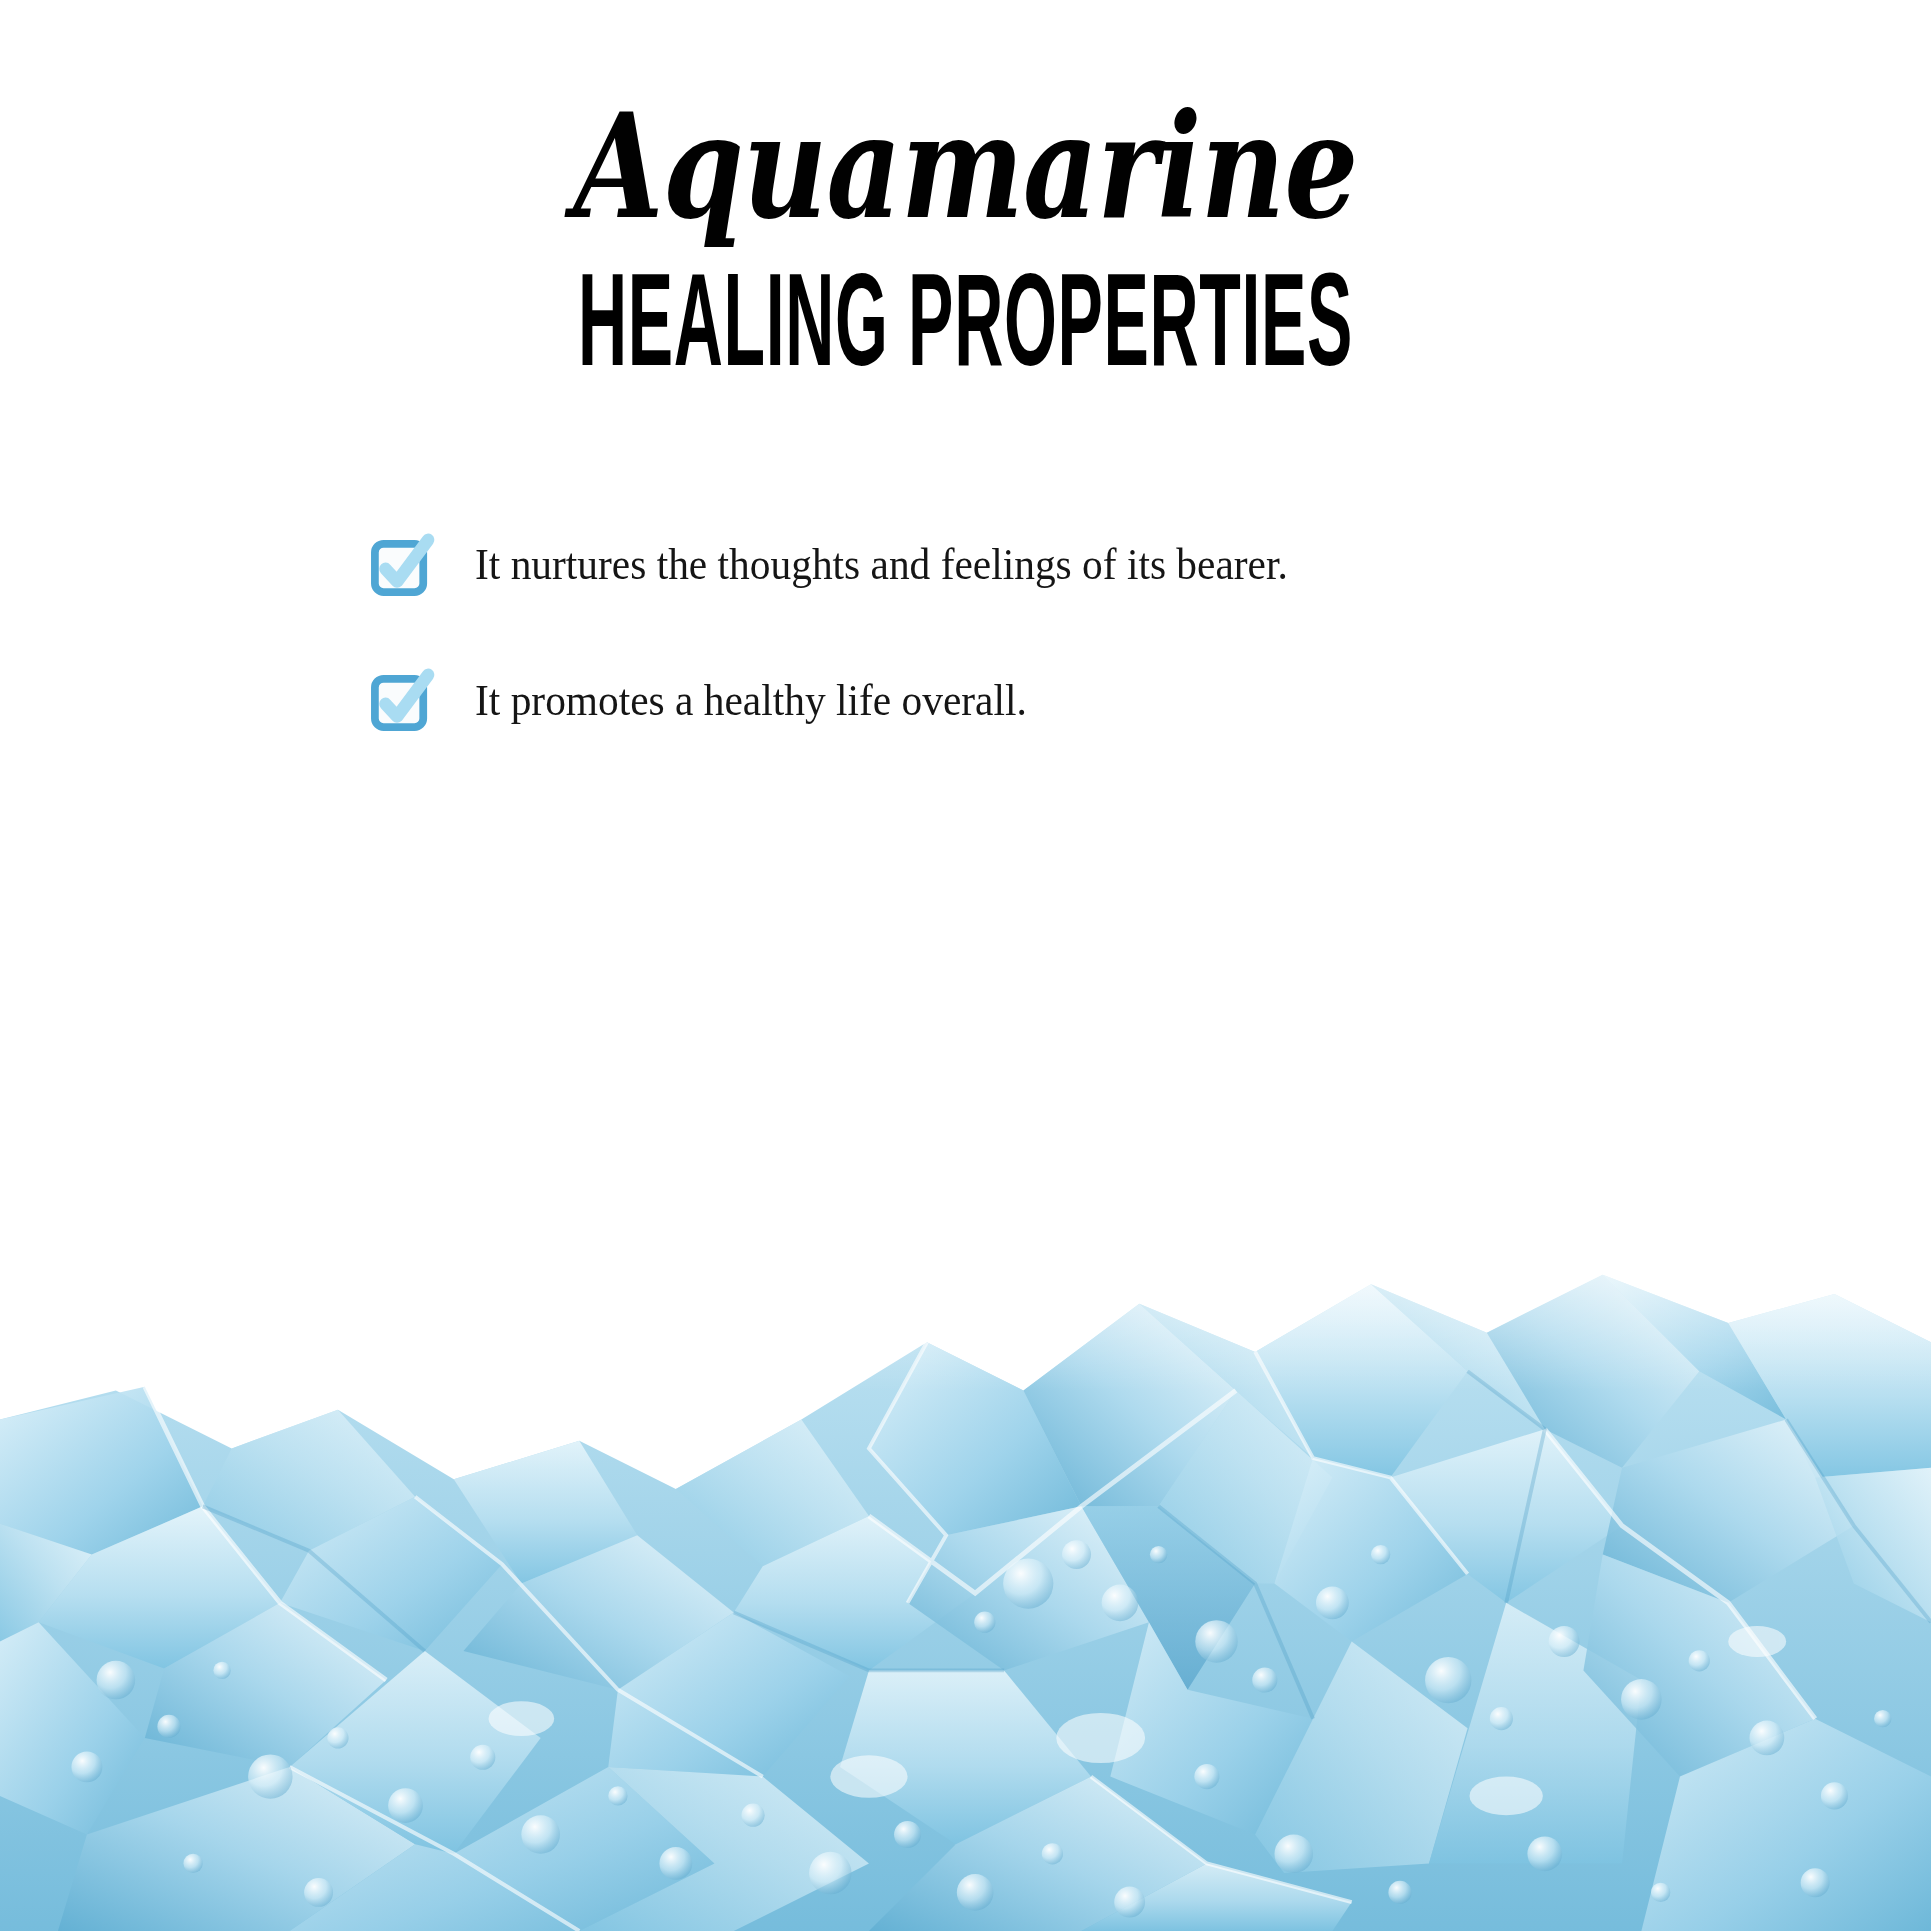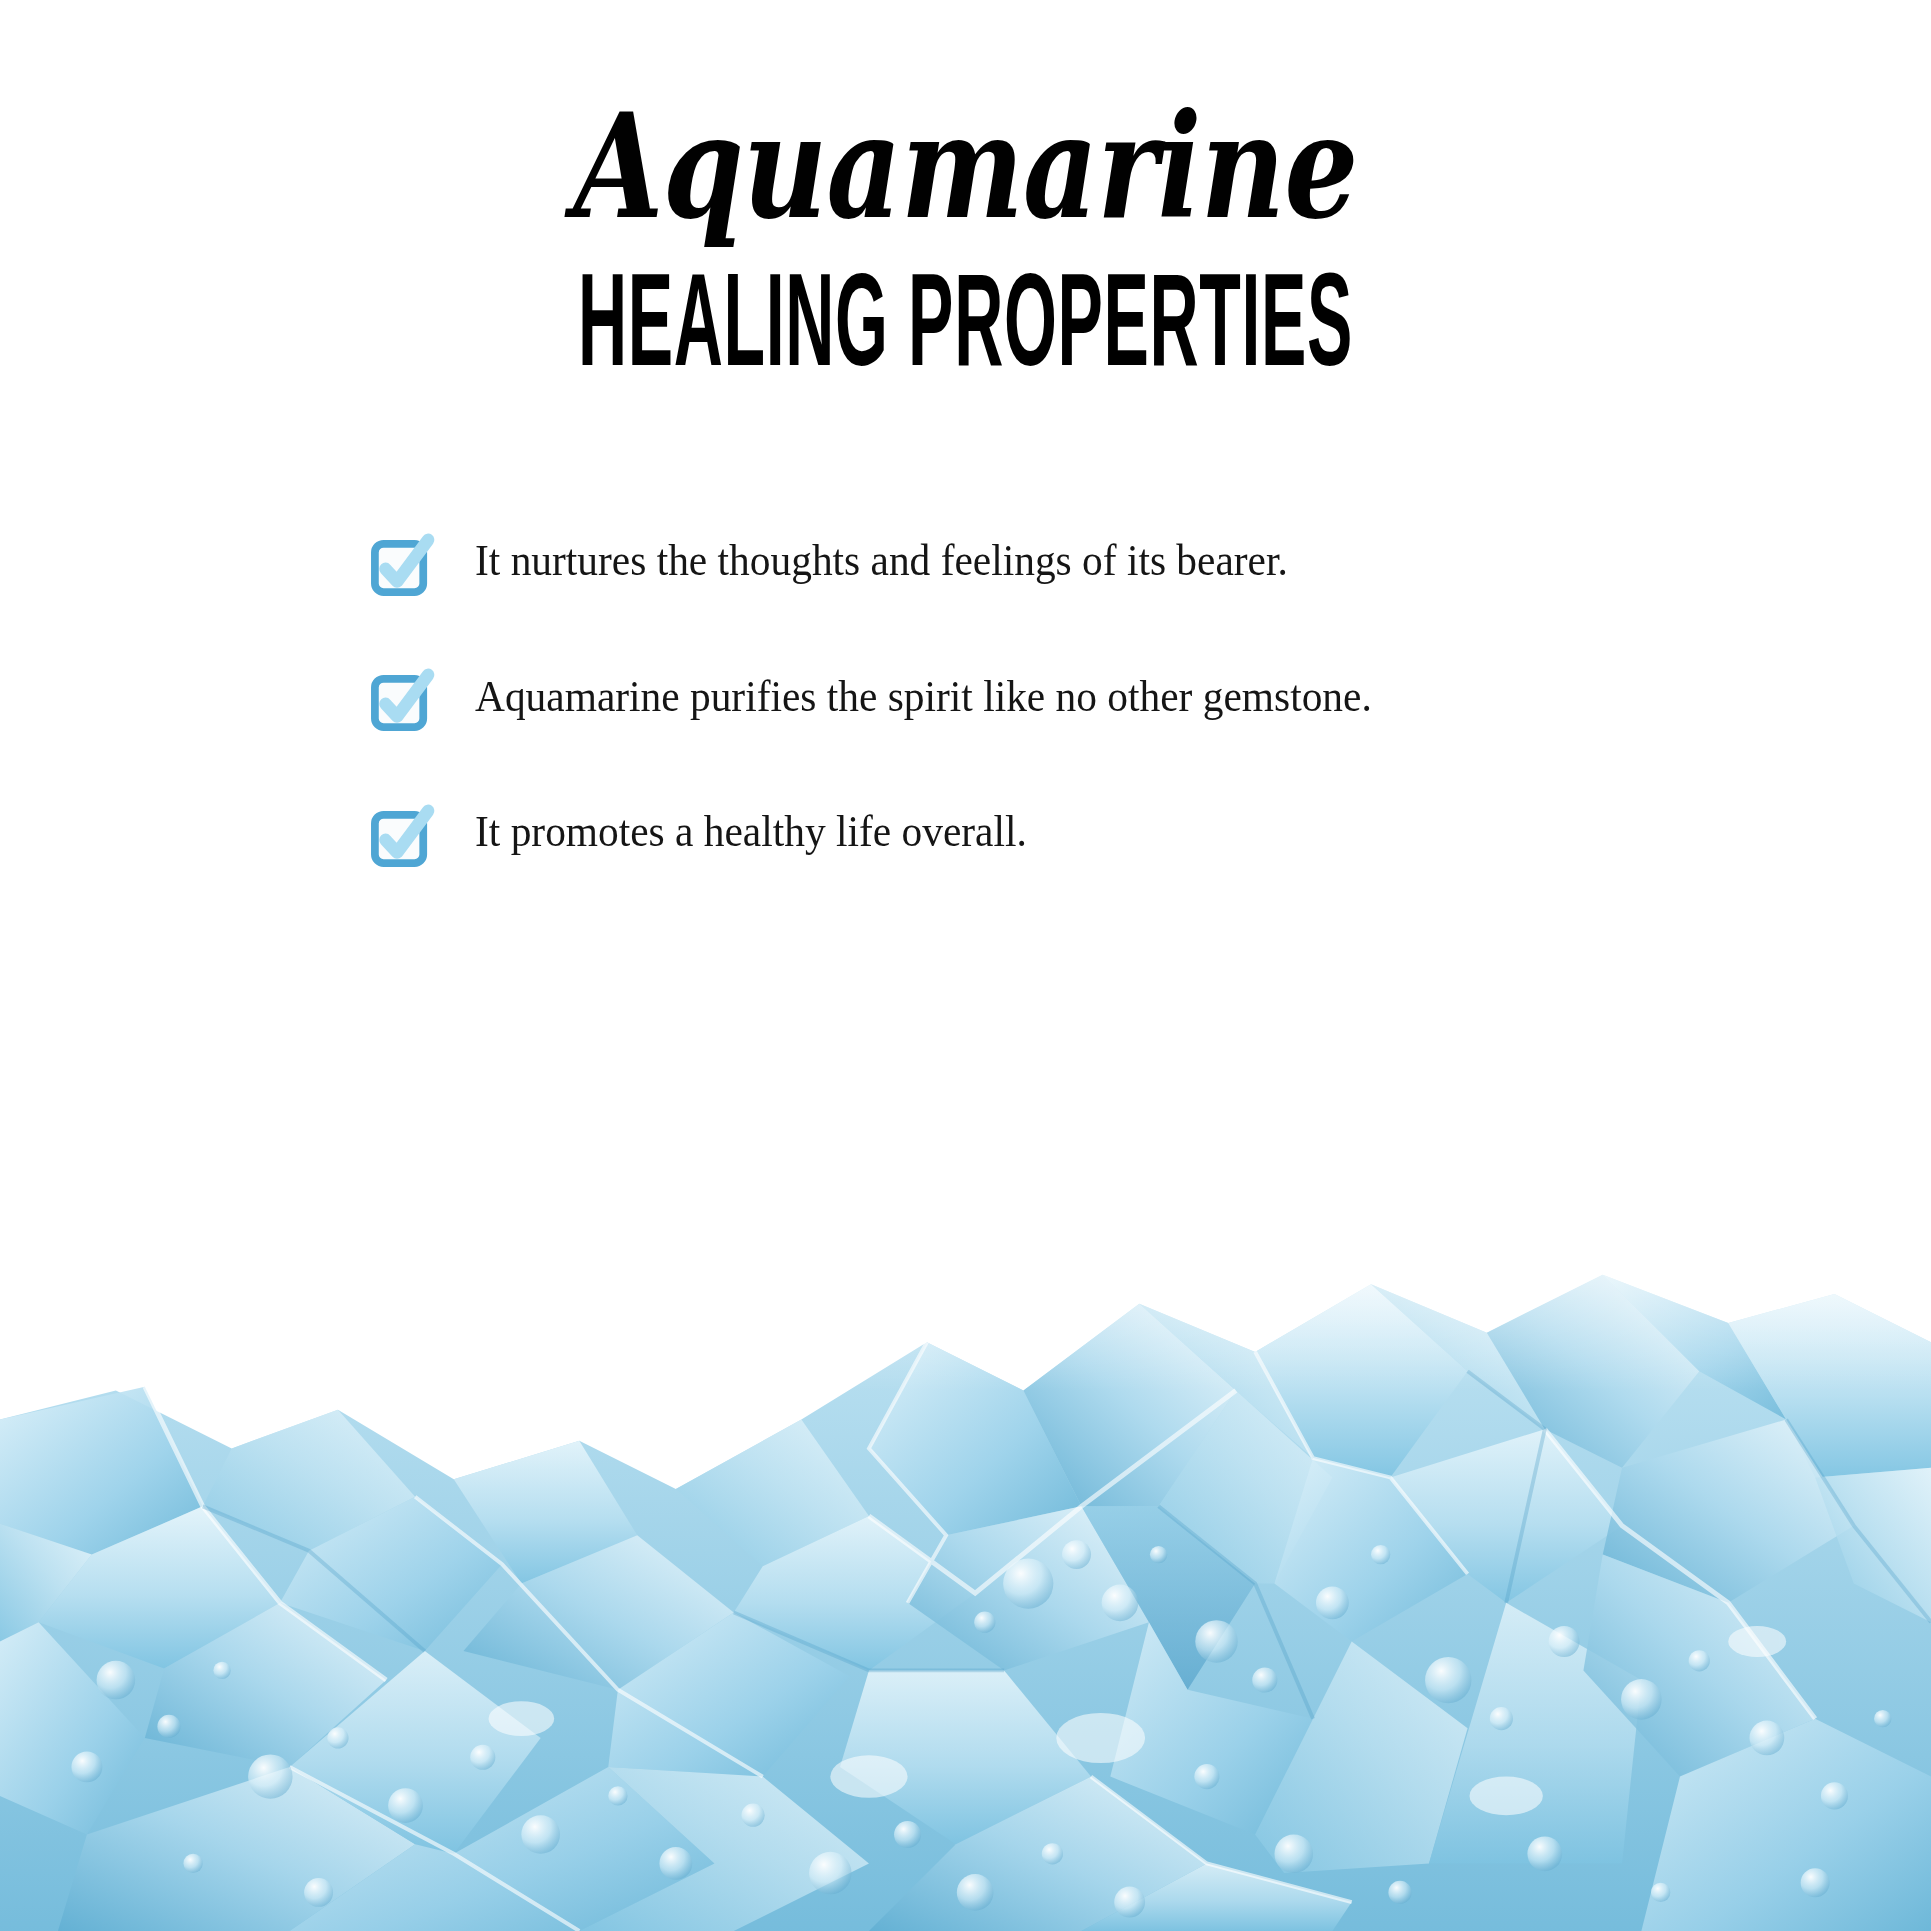--- a/index.html
+++ b/index.html
@@ -63,21 +63,21 @@
   
   .list {
     position: absolute;
     top: 529px;
     left: 372px;
     width: 1371px;
   }
 
   .list-item {
     display: flex;
-    align-items: flex-start;
+    align-items: flex-end;
     margin-bottom: 70px;
   }
   .list-item.tight { margin-bottom: 35px; }
 
   .checkbox-wrap {
     position: relative;
     width: 58px;
     height: 58px;
     flex: 0 0 58px;
     margin-top: 7.7px;
@@ -133,29 +133,20 @@
       <span class="checkbox-wrap">
         <svg width="58" height="58" viewBox="0 0 60 60">
           <rect x="3" y="7" width="50" height="50" rx="9" ry="9" fill="#FAFCFD" stroke="#4FA6D4" stroke-width="8"></rect>
           <path d="M14 33 L26 46 L58 3" fill="none" stroke="#A9DCF2" stroke-width="13" stroke-linecap="round" stroke-linejoin="round"></path>
         </svg>
       </span>
       <div class="item-text">It nurtures the thoughts and feelings of its bearer.</div>
     </div>
 
 
-    <div class="list-item">
-      <span class="checkbox-wrap">
-        <svg width="58" height="58" viewBox="0 0 60 60">
-          <rect x="3" y="7" width="50" height="50" rx="9" ry="9" fill="#FAFCFD" stroke="#4FA6D4" stroke-width="8"></rect>
-          <path d="M14 33 L26 46 L58 3" fill="none" stroke="#A9DCF2" stroke-width="13" stroke-linecap="round" stroke-linejoin="round"></path>
-        </svg>
-      </span>
-      <div class="item-text">Aquamarine purifies the spirit like no other gemstone.</div>
-    </div>
 
 
     <div class="list-item">
       <span class="checkbox-wrap">
         <svg width="58" height="58" viewBox="0 0 60 60">
           <rect x="3" y="7" width="50" height="50" rx="9" ry="9" fill="#FAFCFD" stroke="#4FA6D4" stroke-width="8"></rect>
           <path d="M14 33 L26 46 L58 3" fill="none" stroke="#A9DCF2" stroke-width="13" stroke-linecap="round" stroke-linejoin="round"></path>
         </svg>
       </span>
       <div class="item-text">It promotes a healthy life overall.</div>

